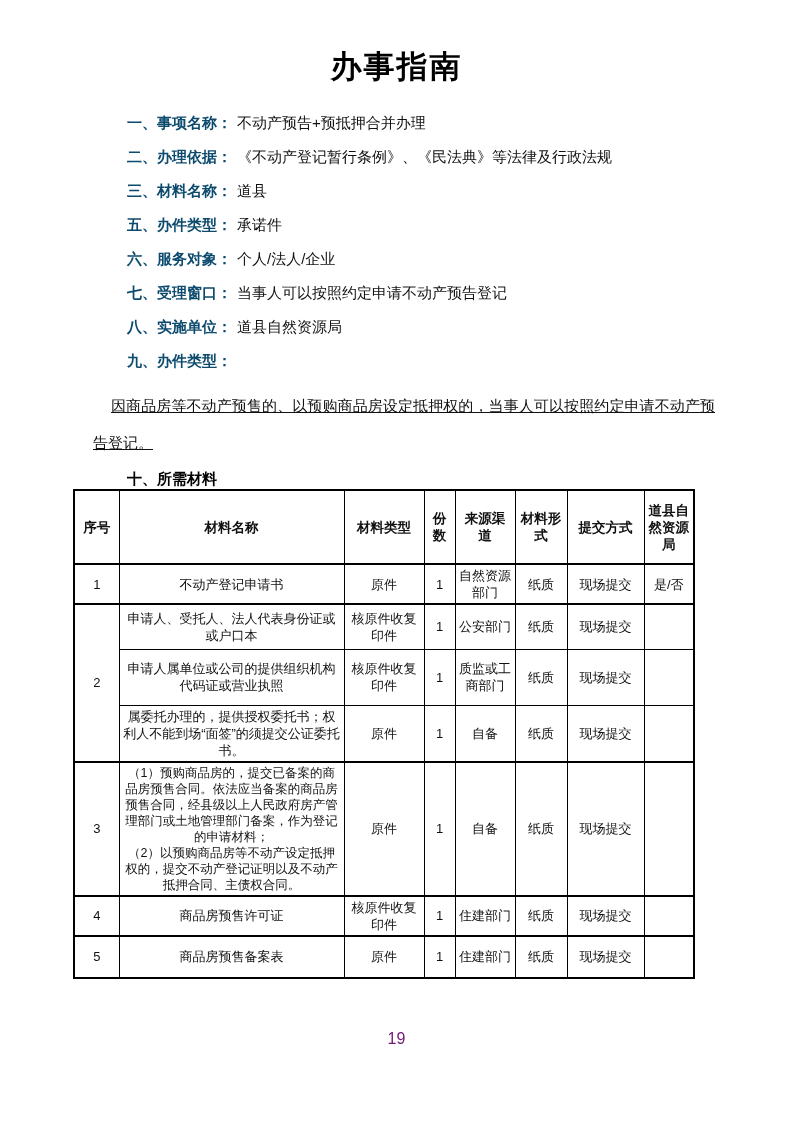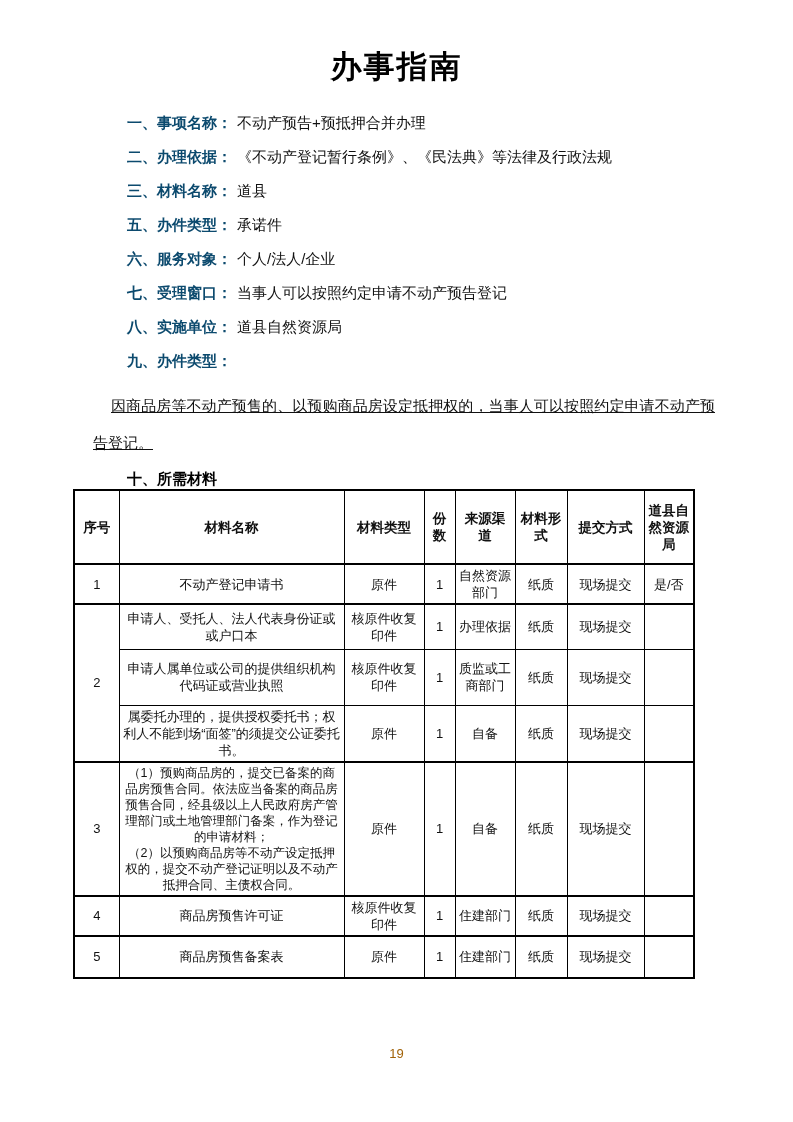--- a/index.html
+++ b/index.html
@@ -67,23 +67,22 @@
     font-size: 13.5px;
     border-bottom-width: 2px;
   }
   table.materials tr.major td { border-top-width: 2px; }
   td.c-name.prewrap { white-space: pre-line; line-height: 16px; font-size: 12.5px; }
   .page-number {
     position: absolute;
     top: 1030px; left: 0;
     width: 100%;
     text-align: center;
-    font-size: 13px;
-    color: #a16207;
-    margin-top: 16px;
+    font-size: 16px;
+    color: #701a75;
   }
 </style>
 </head>
 <body>
 
 <div class="page">
 
   <h1 class="page-title">办事指南</h1>
 
   <div class="guide-items">
@@ -149,21 +148,21 @@
         <td class="c-source">自然资源部门</td>
         <td class="c-form">纸质</td>
         <td class="c-submit">现场提交</td>
         <td class="c-sample">是/否</td>
       </tr>
       <tr class="major" style="height:45px">
         <td class="c-seq" rowspan="3">2</td>
         <td class="c-name">申请人、受托人、法人代表身份证或或户口本</td>
         <td class="c-type">核原件收复印件</td>
         <td class="c-copies">1</td>
-        <td class="c-source">办理依据</td>
+        <td class="c-source">公安部门</td>
         <td class="c-form">纸质</td>
         <td class="c-submit">现场提交</td>
         <td class="c-sample"></td>
       </tr>
       <tr style="height:56px">
         <td class="c-name">申请人属单位或公司的提供组织机构代码证或营业执照</td>
         <td class="c-type">核原件收复印件</td>
         <td class="c-copies">1</td>
         <td class="c-source">质监或工商部门</td>
         <td class="c-form">纸质</td>

